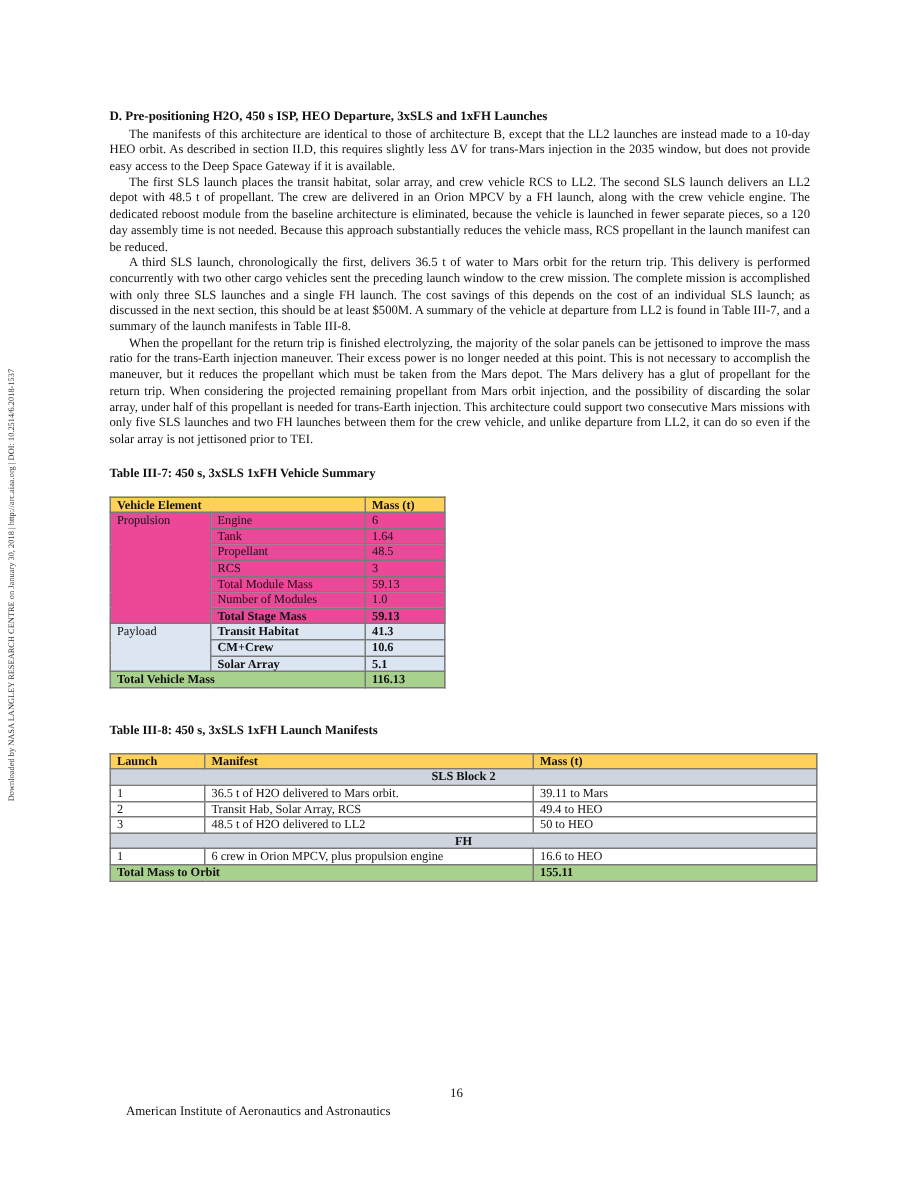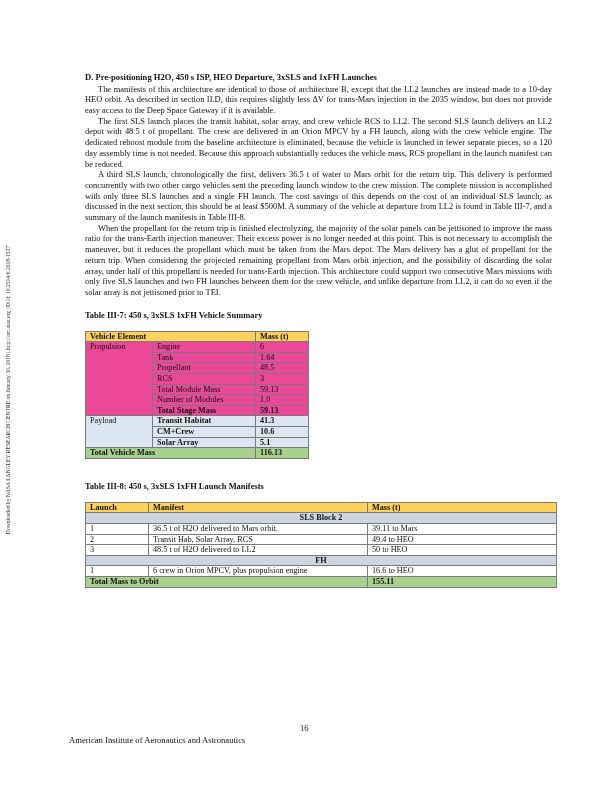--- a/index.html
+++ b/index.html
@@ -1,37 +1,37 @@
 <!DOCTYPE html>
 <html><head>
 <meta charset="utf-8">
 <style>
   html, body { margin: 0; padding: 0; background: #ffffff; }
   body { width: 612px; height: 792px; position: relative; overflow: hidden;
          font-family: "Liberation Serif", "DejaVu Serif", serif; color: #111; }
   .sidebar { position: absolute; left: 2px; top: 150px; width: 12px; height: 480px; }
   .sidebar span { position: absolute; left: 50%; top: 50%; white-space: nowrap;
          transform: translate(-50%, -50%) rotate(-90deg); font-size: 5.6px; color: #333; }
-  .content { position: absolute; left: 85px; top: 72px; width: 467px; }
+  .content { position: absolute; left: 73px; top: 72px; width: 467px; }
   h3 { font-size: 8.6px; font-weight: bold; margin: 0 0 1px 0; line-height: 10.6px; }
   p { font-size: 8.45px; line-height: 10.7px; margin: 0; text-align: justify; text-indent: 13px; }
   .caption { font-size: 8.45px; font-weight: bold; margin: 0; line-height: 11px; }
   table { border-collapse: collapse; font-size: 8.2px; line-height: 9.6px; }
   td, th { border: 1px solid #7a7a7a; padding: 0 4px; text-align: left; vertical-align: top; }
   .hdr td { background: #fdd15a; font-weight: bold; }
   .prop td { background: #ec4899; }
   .pay td { background: #dce6f2; }
   .tot td { background: #a9d18e; font-weight: bold; }
   .grp td { background: #cfd5de; font-weight: bold; text-align: center; }
   .white td { background: #ffffff; }
   .b { font-weight: bold; }
   #t7 { margin-top: 10px; width: 224px; }
   #t8 { margin-top: 10px; width: 472px; padding-left: 15px; }
   .footer-page { position: absolute; top: 723px; left: 300px; font-size: 8.6px; }
-  .footer-org { position: absolute; top: 735px; left: 69px; font-size: 8.6px; }
+  .footer-org { position: absolute; top: 735px; left: 84px; font-size: 8.6px; }
 </style>
 </head>
 <body>
 
 <div class="sidebar">
   <span>Downloaded by NASA LANGLEY RESEARCH CENTRE on January 30, 2018 | http://arc.aiaa.org | DOI: 10.2514/6.2018-1537</span>
 </div>
 
 <div class="content">
   <h3>D.  Pre-positioning H2O, 450 s ISP, HEO Departure, 3xSLS and 1xFH Launches</h3>

